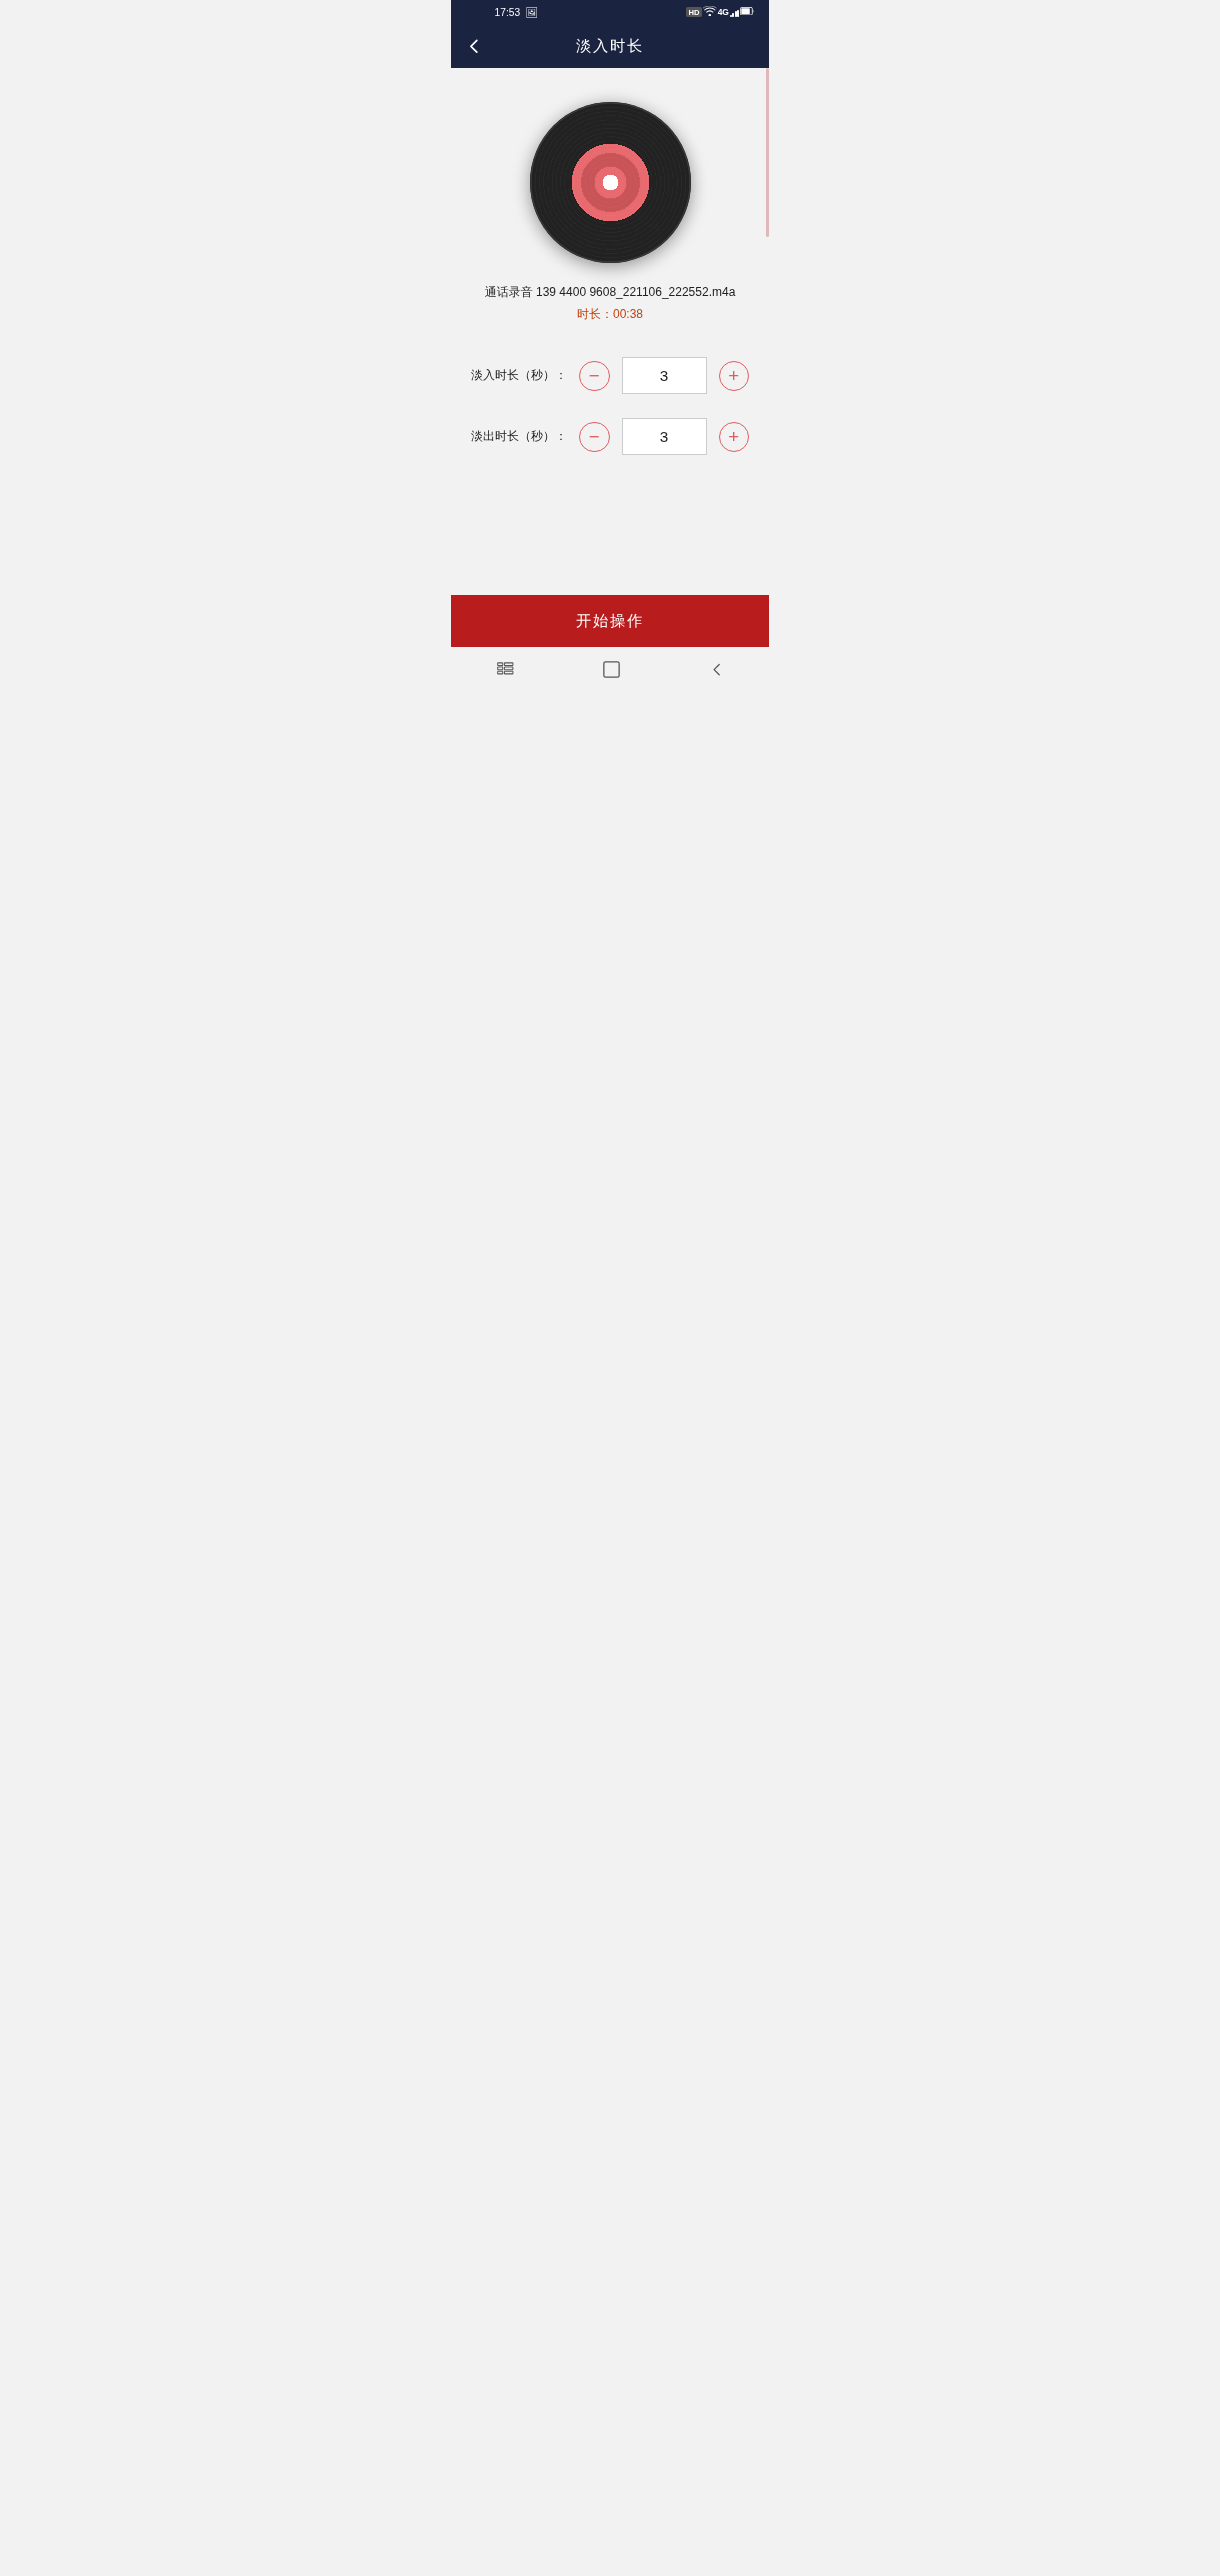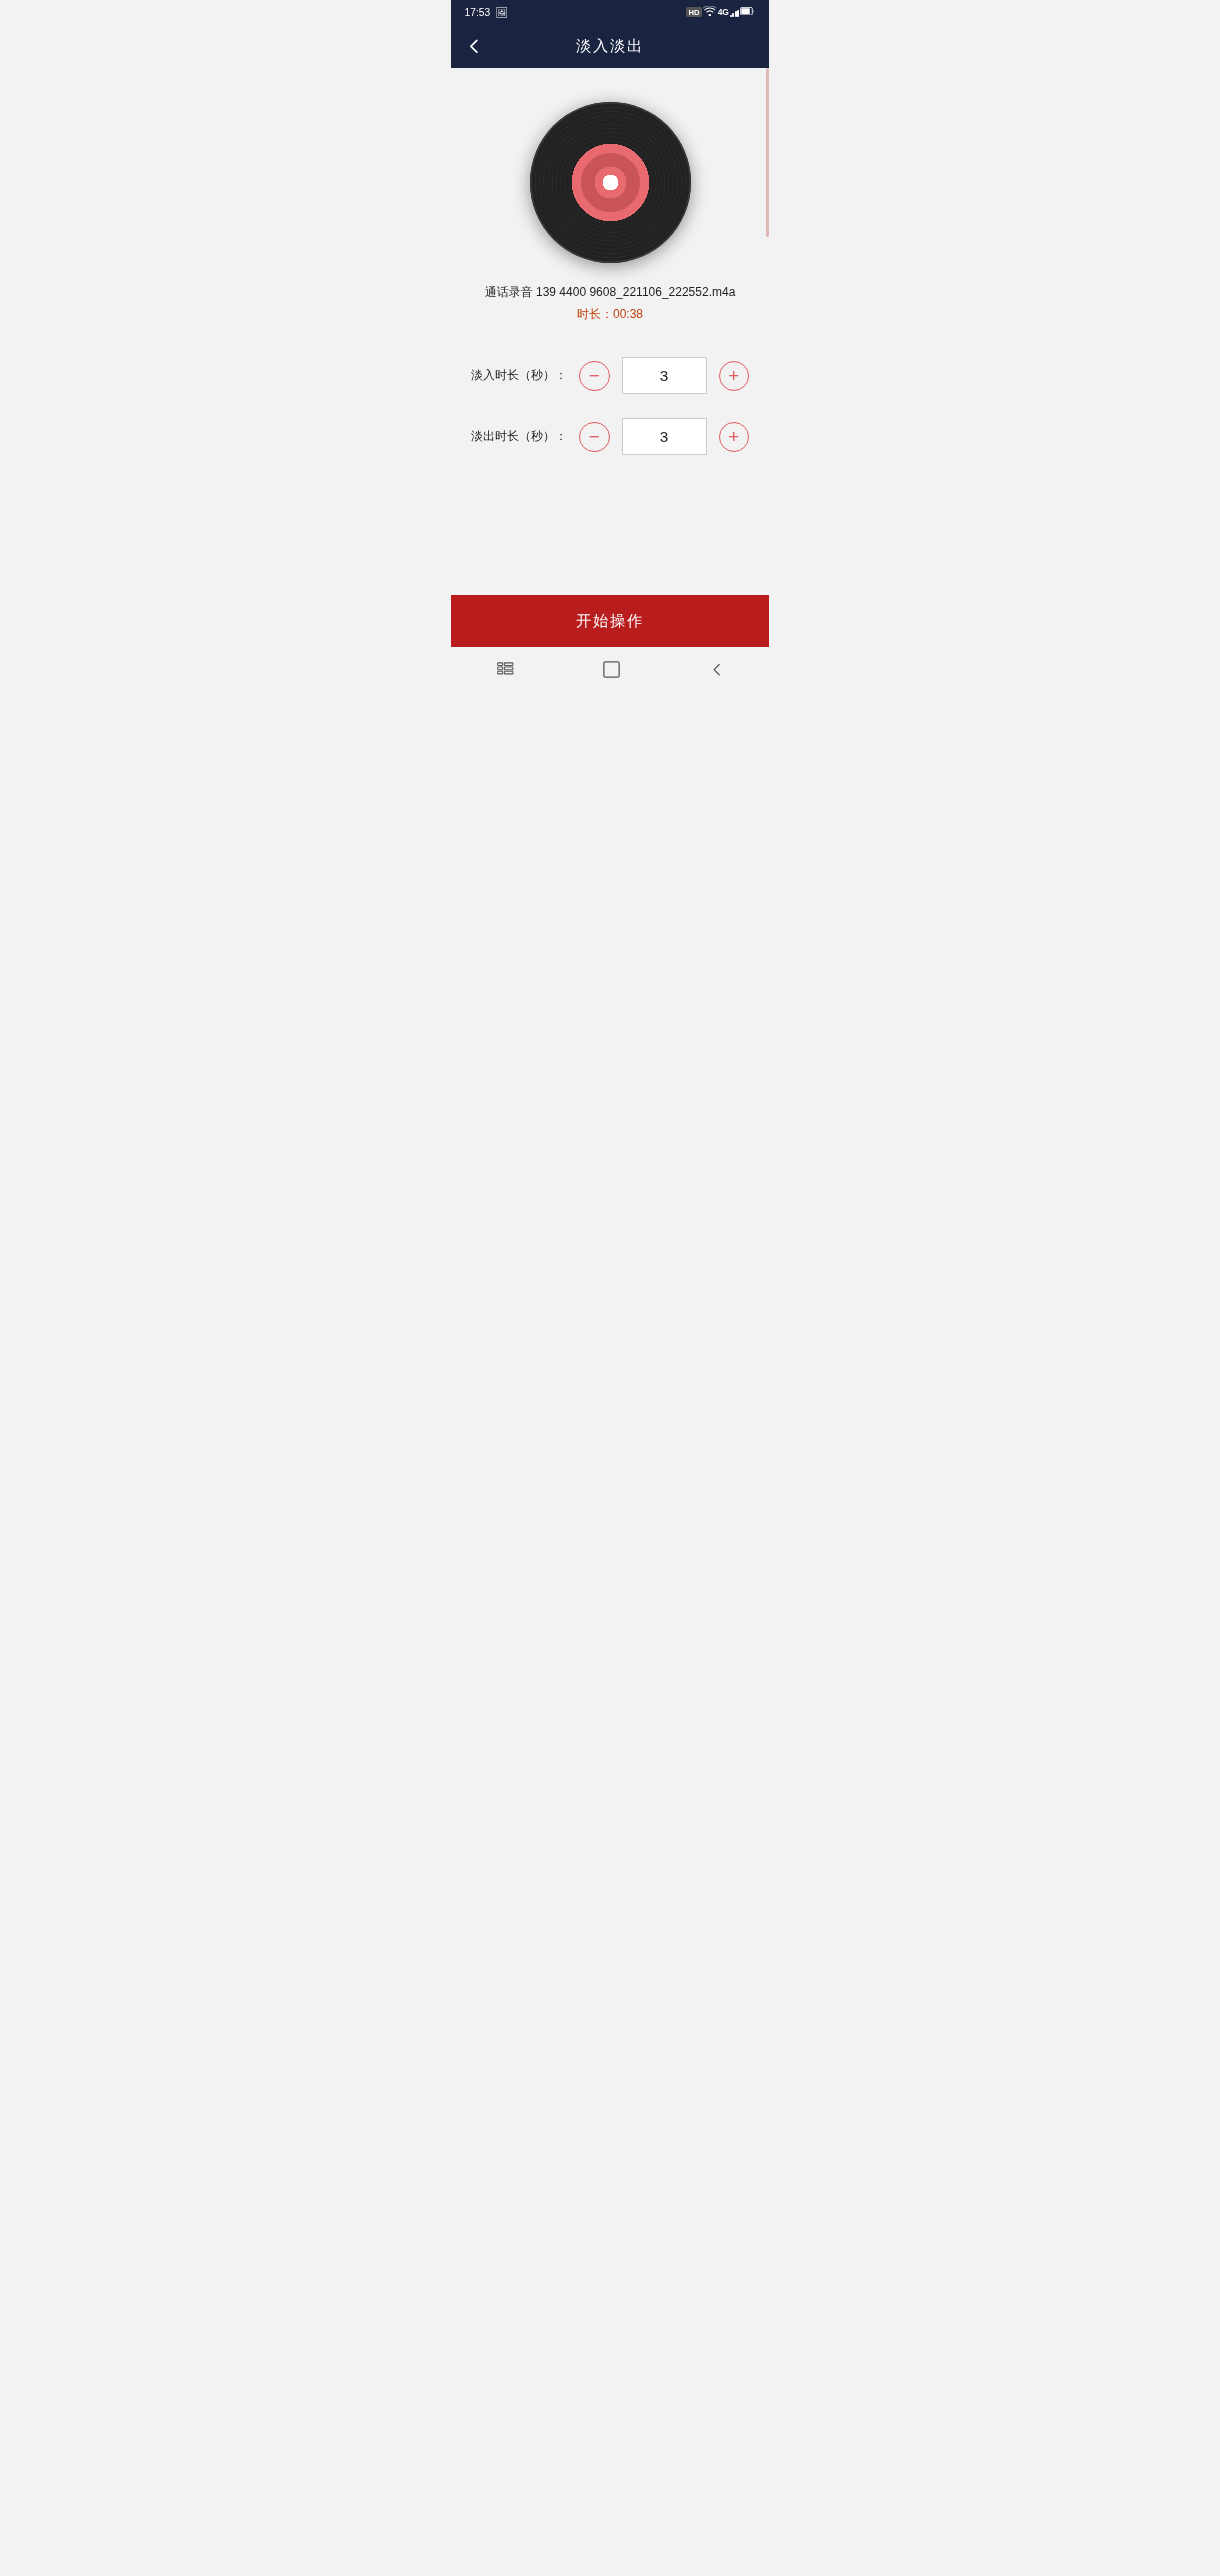--- a/index.html
+++ b/index.html
@@ -22,21 +22,21 @@
       background: #1a2340;
       color: #fff;
       display: flex;
       align-items: center;
       justify-content: space-between;
       padding: 5.1px 13.6px;
       height: 24px;
       font-size: 10.2px;
       font-weight: 500;
     }
-    .status-bar-left { display: flex; align-items: center; gap: 5.1px; }
+    .status-bar-left { display: flex; align-items: center; gap: 5.1px; margin-left: 30px; }
     .status-bar-right { display: flex; align-items: center; gap: 1px; font-size: 9.3px; }
 
     
     .top-nav {
       background: #1a2340;
       color: #fff;
       display: flex;
       align-items: center;
       justify-content: center;
       padding: 12px 13.6px;
@@ -263,21 +263,21 @@
     </span>
   </div>
 </div>
 
 <div class="top-nav">
   <div class="back-btn">
     <svg width="18.6" height="18.6" viewBox="0 0 22 22" fill="none">
       <path d="M14 4L7 11L14 18" stroke="white" stroke-width="2" stroke-linecap="round" stroke-linejoin="round"></path>
     </svg>
   </div>
-  <span class="nav-title">淡入淡出</span>
+  <span class="nav-title">淡入时长</span>
 </div>
 
 <div class="scrollbar-track"></div>
 
 <div class="main-content">
 
   <div class="vinyl-wrapper">
     <div class="vinyl"></div>
   </div>
 

